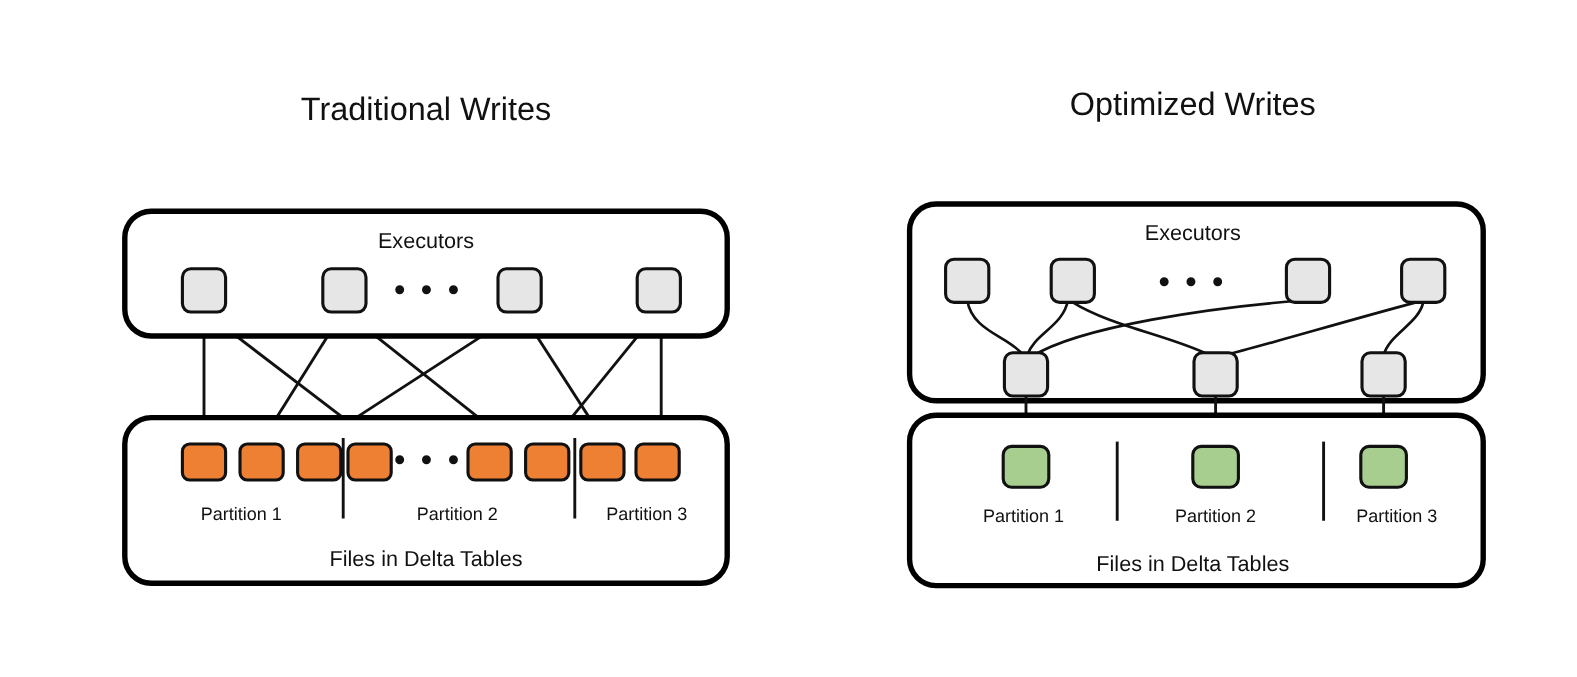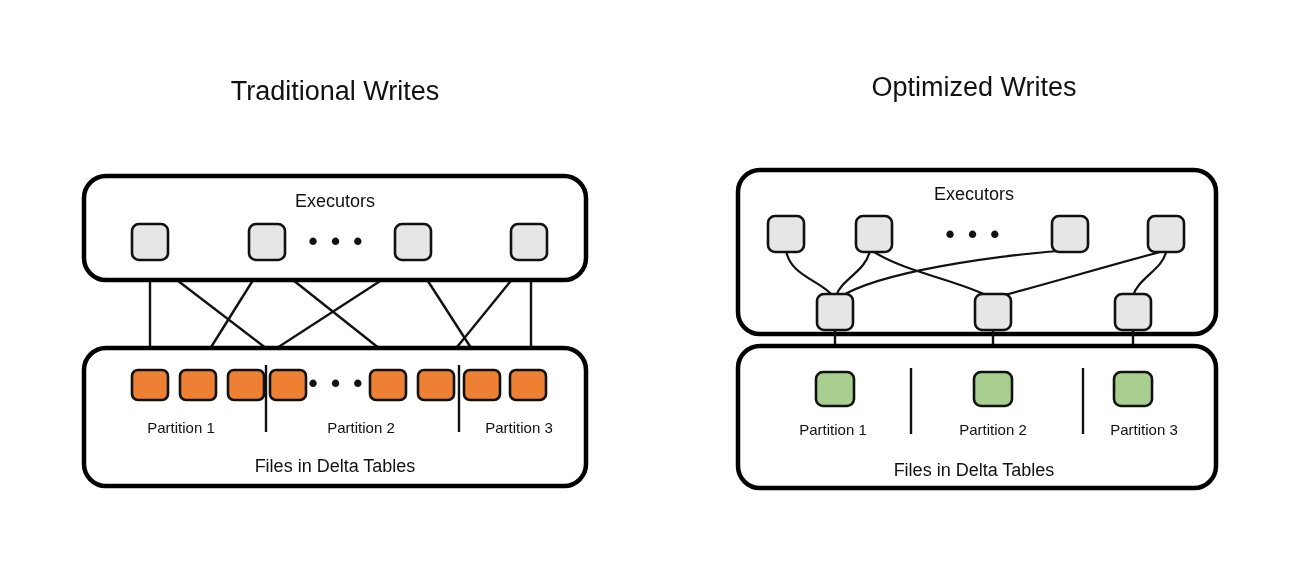--- a/index.html
+++ b/index.html
@@ -1,17 +1,17 @@
 <!DOCTYPE html>
 <html><head>
 <meta charset="utf-8">
 <style>
   html,body{margin:0;padding:0;background:#ffffff;}
   body{width:1314px;height:564px;font-family:"Liberation Sans",sans-serif;overflow:hidden;}
-  .stage{position:relative;width:1044px;height:564px;}
+  .stage{position:relative;width:1044px;height:564px;margin-left:20px;}
   svg{display:block;}
   text{font-family:"Liberation Sans",sans-serif;fill:#111111;}
   .panel-title{font-size:27px;text-anchor:middle;}
   .box-label{font-size:18px;text-anchor:middle;}
   .part-label{font-size:15px;text-anchor:middle;}
   .dots{font-size:26px;text-anchor:middle;letter-spacing:3px;font-weight:bold;}
   .container{fill:#ffffff;stroke:#000000;stroke-width:4.5;}
   .node-gray{fill:#e6e6e6;stroke:#111111;stroke-width:2.6;}
   .node-orange{fill:#ee8034;stroke:#111111;stroke-width:2.6;}
   .node-green{fill:#a8ce8f;stroke:#111111;stroke-width:2.6;}

